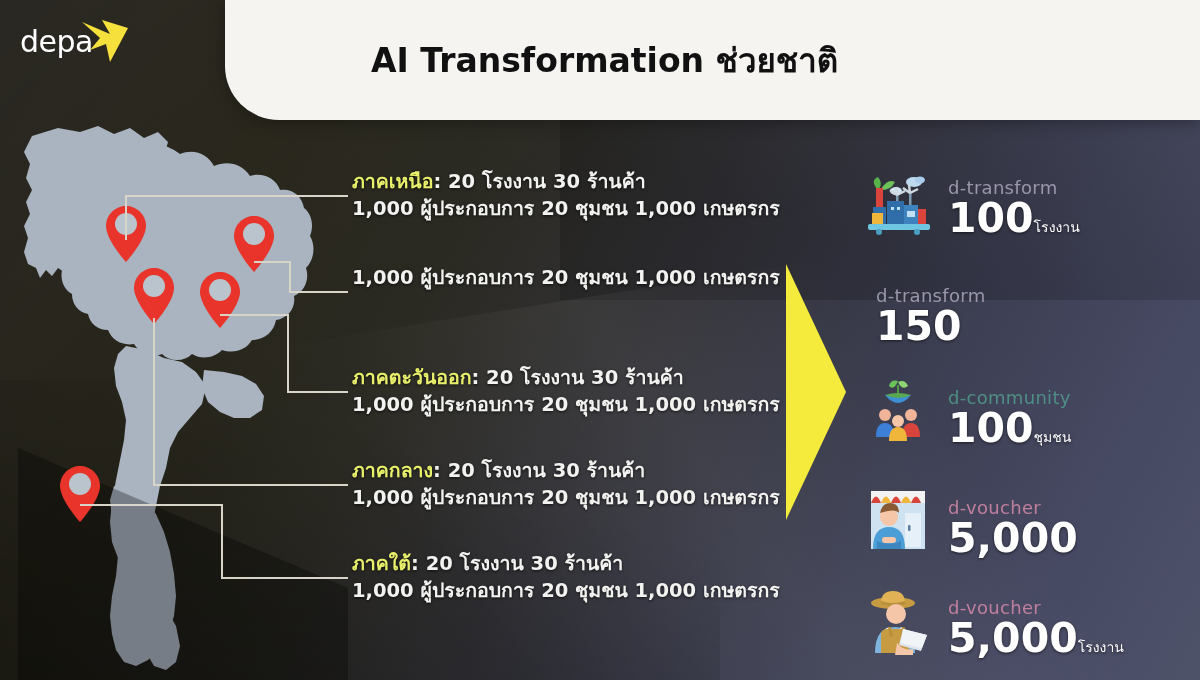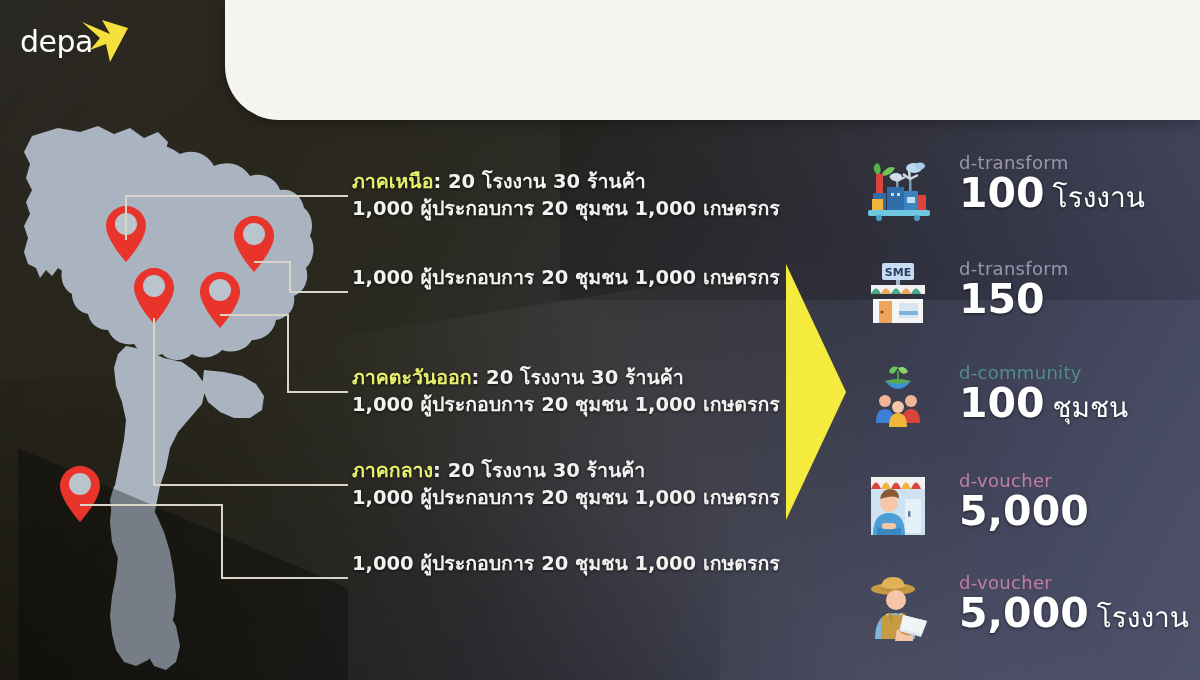--- a/index.html
+++ b/index.html
@@ -93,40 +93,40 @@
     font-family:"DejaVu Sans","Liberation Sans",sans-serif;
   }
   .region .rname { color:#e8ef6a; font-weight:bold; }
 
   
   #arrow { position:absolute; left:780px; top:262px; }
 
   
   .ritem {
     position:absolute; left:862px; width:330px; height:86px;
-    display:flex; align-items:flex-start;gap:11px;
+    display:flex; align-items:flex-end;
   }
   .ritem .icon-box {
     width:72px; height:72px; flex:0 0 72px;
     display:flex; align-items:center; justify-content:center;
   }
   .ritem .texts { margin-left:14px; }
   .ritem .tag {
     font-size:18px; line-height:22px; letter-spacing:0.3px;
     font-family:"DejaVu Sans","Liberation Sans",sans-serif;
   }
   .ritem .valrow {
     display:flex; align-items:baseline; margin-top:1px;
   }
   .ritem .num {
     font-size:41px; font-weight:bold; color:#ffffff; line-height:36px;
     text-shadow:0 1px 3px rgba(0,0,0,0.6);
   }
   .ritem .unit {
-    font-size:28px; color:#ffffff; margin-left:8px; font-weight:500;
+    font-size:14px; color:#ffffff; font-weight:500;
     text-shadow:0 1px 3px rgba(0,0,0,0.6);
   }
 </style>
 </head>
 <body>
 
 <div id="stage">
 
   <div class="sheen sheen-a"></div>
   <div class="sheen sheen-d"></div>
@@ -134,20 +134,21 @@
   <div class="sheen sheen-b"></div>
 
   <div id="logo">
     <div class="wordmark">depa</div>
     <svg class="swoosh" width="52" height="48" viewBox="0 0 52 48">
       <path d="M2 4 L30 16 L22 2 L48 10 L30 44 L26 26 L10 32 L20 20 Z" fill="#f5e03c"></path>
     </svg>
   </div>
 
   <div id="title-panel">
+    <div class="t-sub">AI Transformation ช่วยชาติ</div>
   </div>
 
   <div id="map-wrap">
     <svg width="330" height="562" viewBox="0 0 330 562">
       <g>
         <path fill="#a9b4c0" d="
           M14,18 L40,10 L62,14 L80,8 L96,16 L112,10 L126,20 L140,14 L150,24
           L146,38 L152,50 L146,62 L138,64 L132,58 L124,66 L130,78 L122,86
           L116,84 L112,96 L104,104 L96,100 L92,112 L84,118 L76,114
           L66,122 L60,134 L52,140 L46,154 L40,150 L34,158 L28,152
@@ -237,20 +238,21 @@
     <div class="line"><span class="rname">ภาคตะวันออก</span><span>: 20 โรงงาน 30 ร้านค้า</span></div>
     <div class="line">1,000 ผู้ประกอบการ 20 ชุมชน 1,000 เกษตรกร</div>
   </div>
 
   <div class="region" style="top:457px">
     <div class="line"><span class="rname">ภาคกลาง</span><span>: 20 โรงงาน 30 ร้านค้า</span></div>
     <div class="line">1,000 ผู้ประกอบการ 20 ชุมชน 1,000 เกษตรกร</div>
   </div>
 
   <div class="region" style="top:550px">
+    <div class="line"><span class="rname">ภาคใต้</span><span>: 20 โรงงาน  30 ร้านค้า</span></div>
     <div class="line">1,000 ผู้ประกอบการ 20 ชุมชน 1,000 เกษตรกร</div>
   </div>
 
   <svg id="arrow" width="72" height="262" viewBox="0 0 72 262">
     <path d="M6,2 L66,130 L6,258 Z" fill="#f5eb3c"></path>
   </svg>
 
   <div class="ritem" style="top:152px">
     <div class="icon-box">
       <svg width="70" height="66" viewBox="0 0 70 66">
@@ -280,40 +282,20 @@
     <div class="texts">
       <div class="tag" style="color:#9a96ab">d-transform</div>
       <div class="valrow">
         <span class="num">100</span>
         <span class="unit">โรงงาน</span>
       </div>
     </div>
   </div>
 
   <div class="ritem" style="top:258px">
-    <div class="icon-box">
-      <svg width="70" height="66" viewBox="0 0 70 66">
-        <rect x="19" y="2" width="32" height="17" rx="2" fill="#c7dcf2"></rect>
-        <text x="35" y="15" font-size="11" font-weight="bold" fill="#2b3f63" text-anchor="middle" font-family="DejaVu Sans, sans-serif">SME</text>
-        <rect x="33" y="19" width="4" height="6" fill="#9fb6cd"></rect>
-        <rect x="10" y="38" width="50" height="24" fill="#f5f5f5"></rect>
-        <path d="M8,24 h54 v9 h-54 z" fill="#f0f0f0"></path>
-        <g>
-          <path d="M8,33 q5,-11 10,0 z" fill="#49a888"></path>
-          <path d="M18,33 q5,-11 10,0 z" fill="#efa45c"></path>
-          <path d="M28,33 q5,-11 10,0 z" fill="#49a888"></path>
-          <path d="M38,33 q5,-11 10,0 z" fill="#efa45c"></path>
-          <path d="M48,33 q5,-11 10,0 z" fill="#49a888"></path>
-        </g>
-        <rect x="16" y="40" width="13" height="22" fill="#efa45c"></rect>
-        <circle cx="19" cy="51" r="1.6" fill="#7a4a22"></circle>
-        <rect x="36" y="42" width="19" height="15" fill="#d9e6f2"></rect>
-        <rect x="36" y="50" width="19" height="4" fill="#7fb3dd"></rect>
-      </svg>
-    </div>
     <div class="texts">
       <div class="tag" style="color:#9a96ab">d-transform</div>
       <div class="valrow">
         <span class="num">150</span>
       </div>
     </div>
   </div>
 
   <div class="ritem" style="top:362px">
     <div class="icon-box">

